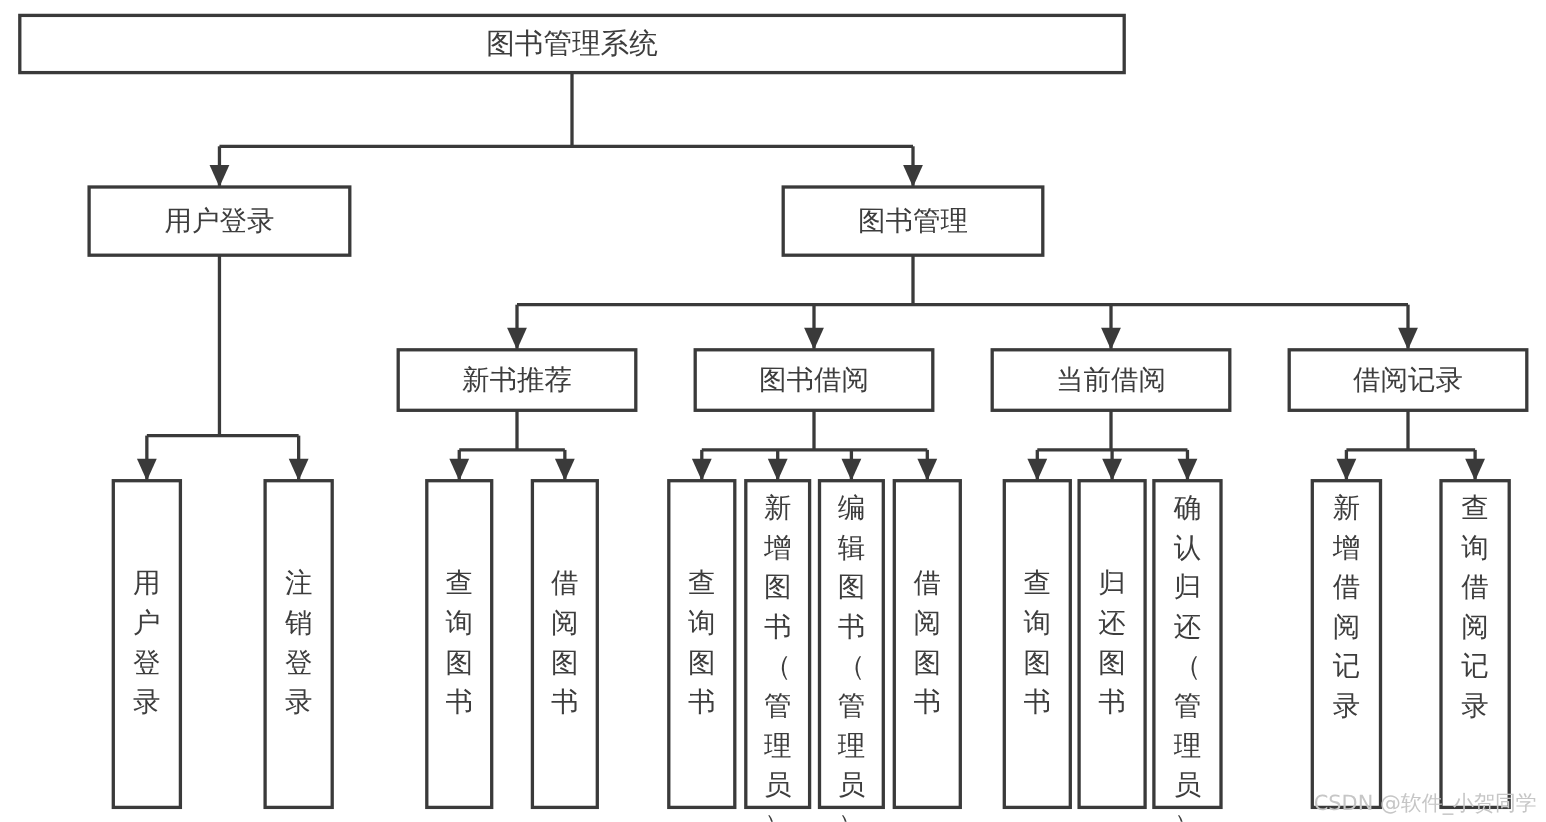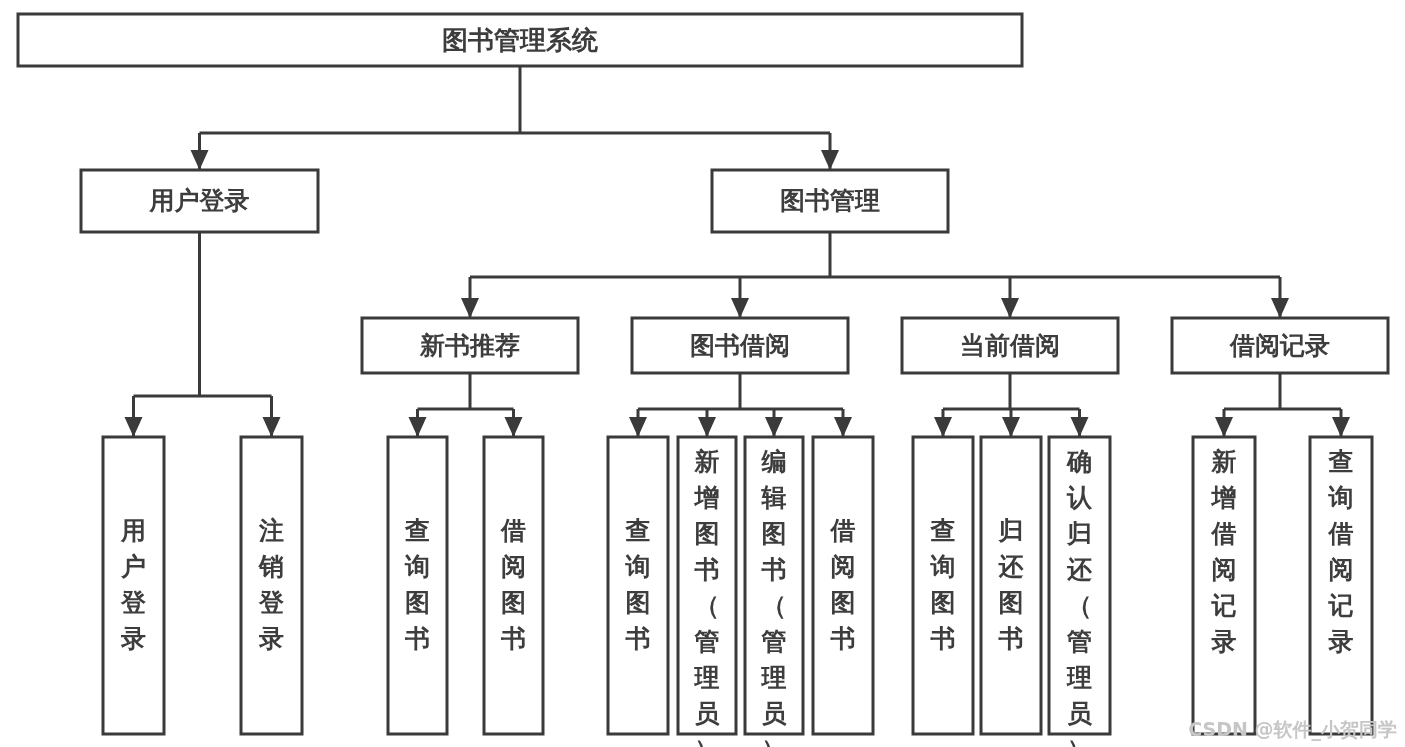--- a/index.html
+++ b/index.html
@@ -13,21 +13,20 @@
     font-family: "DejaVu Sans", "Liberation Sans", sans-serif;
     overflow: hidden;
     position: relative;
   }
   #chart-root {
     position: absolute;
     left: 0;
     top: 0;
     width: 1405px;
     height: 747px;
-    font-weight: bold;
   }
   .node-box {
     fill: #ffffff;
     stroke: #3a3a3a;
     stroke-width: 3;
   }
   .node-label {
     fill: #3d3d3d;
     font-family: "DejaVu Sans", "Liberation Sans", sans-serif;
     font-size: 25px;

